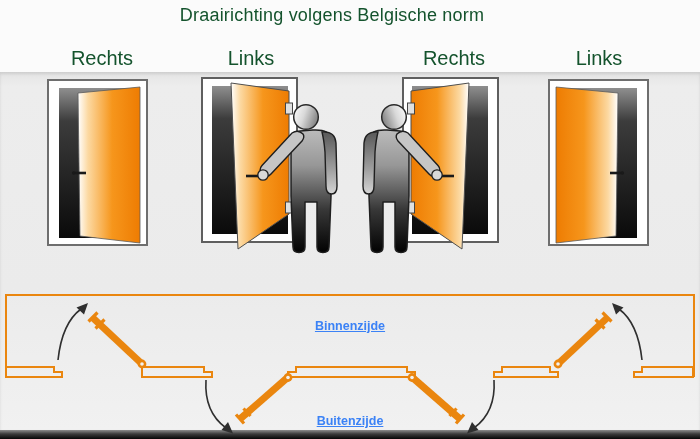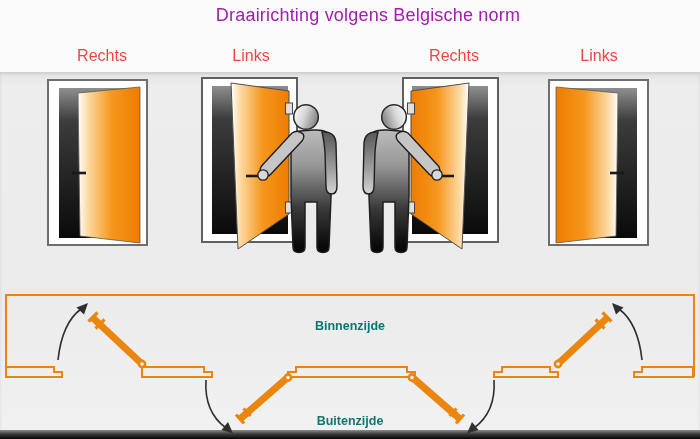--- a/index.html
+++ b/index.html
@@ -12,31 +12,31 @@
   .band{
     position:absolute;left:0;top:72px;width:700px;height:358px;
     background:linear-gradient(180deg,#e4e4e4 0%,#ededed 4%,#ebebeb 60%,#f1f1f1 100%);
     box-shadow:inset 0 2px 3px rgba(0,0,0,0.10);
   }
   .bottom-bar{
     position:absolute;left:0;top:430px;width:700px;height:9px;
     background:linear-gradient(180deg,#8d8d8d 0%,#3a3a3a 45%,#060606 100%);
   }
   .title{
-    position:absolute;top:5px;left:368px;transform:translateX(-50%);
-    font-size:18px;color:#a21caf;white-space:nowrap;letter-spacing:0.2px;
+    position:absolute;top:5px;left:332px;transform:translateX(-50%);
+    font-size:18px;color:#14532d;white-space:nowrap;letter-spacing:0.2px;
   }
   .swing-label{
     position:absolute;top:47px;transform:translateX(-50%);
-    font-size:16px;color:#ef4444;white-space:nowrap;
+    font-size:20px;color:#14532d;white-space:nowrap;
   }
   .lab1{left:102px}.lab2{left:251px}.lab3{left:454px}.lab4{left:599px}
   .plan-label{
     position:absolute;left:350px;transform:translateX(-50%);
-    font-size:12.5px;font-weight:700;color:#0f766e;white-space:nowrap;
+    font-size:12.5px;font-weight:700;color:#3b82f6;white-space:nowrap;text-decoration:underline;
   }
   .plan-inside{top:319px}
   .plan-outside{top:414px}
   svg.gfx{position:absolute;left:0;top:0;}
 </style>
 </head>
 <body>
 
 <div class="stage">
 

